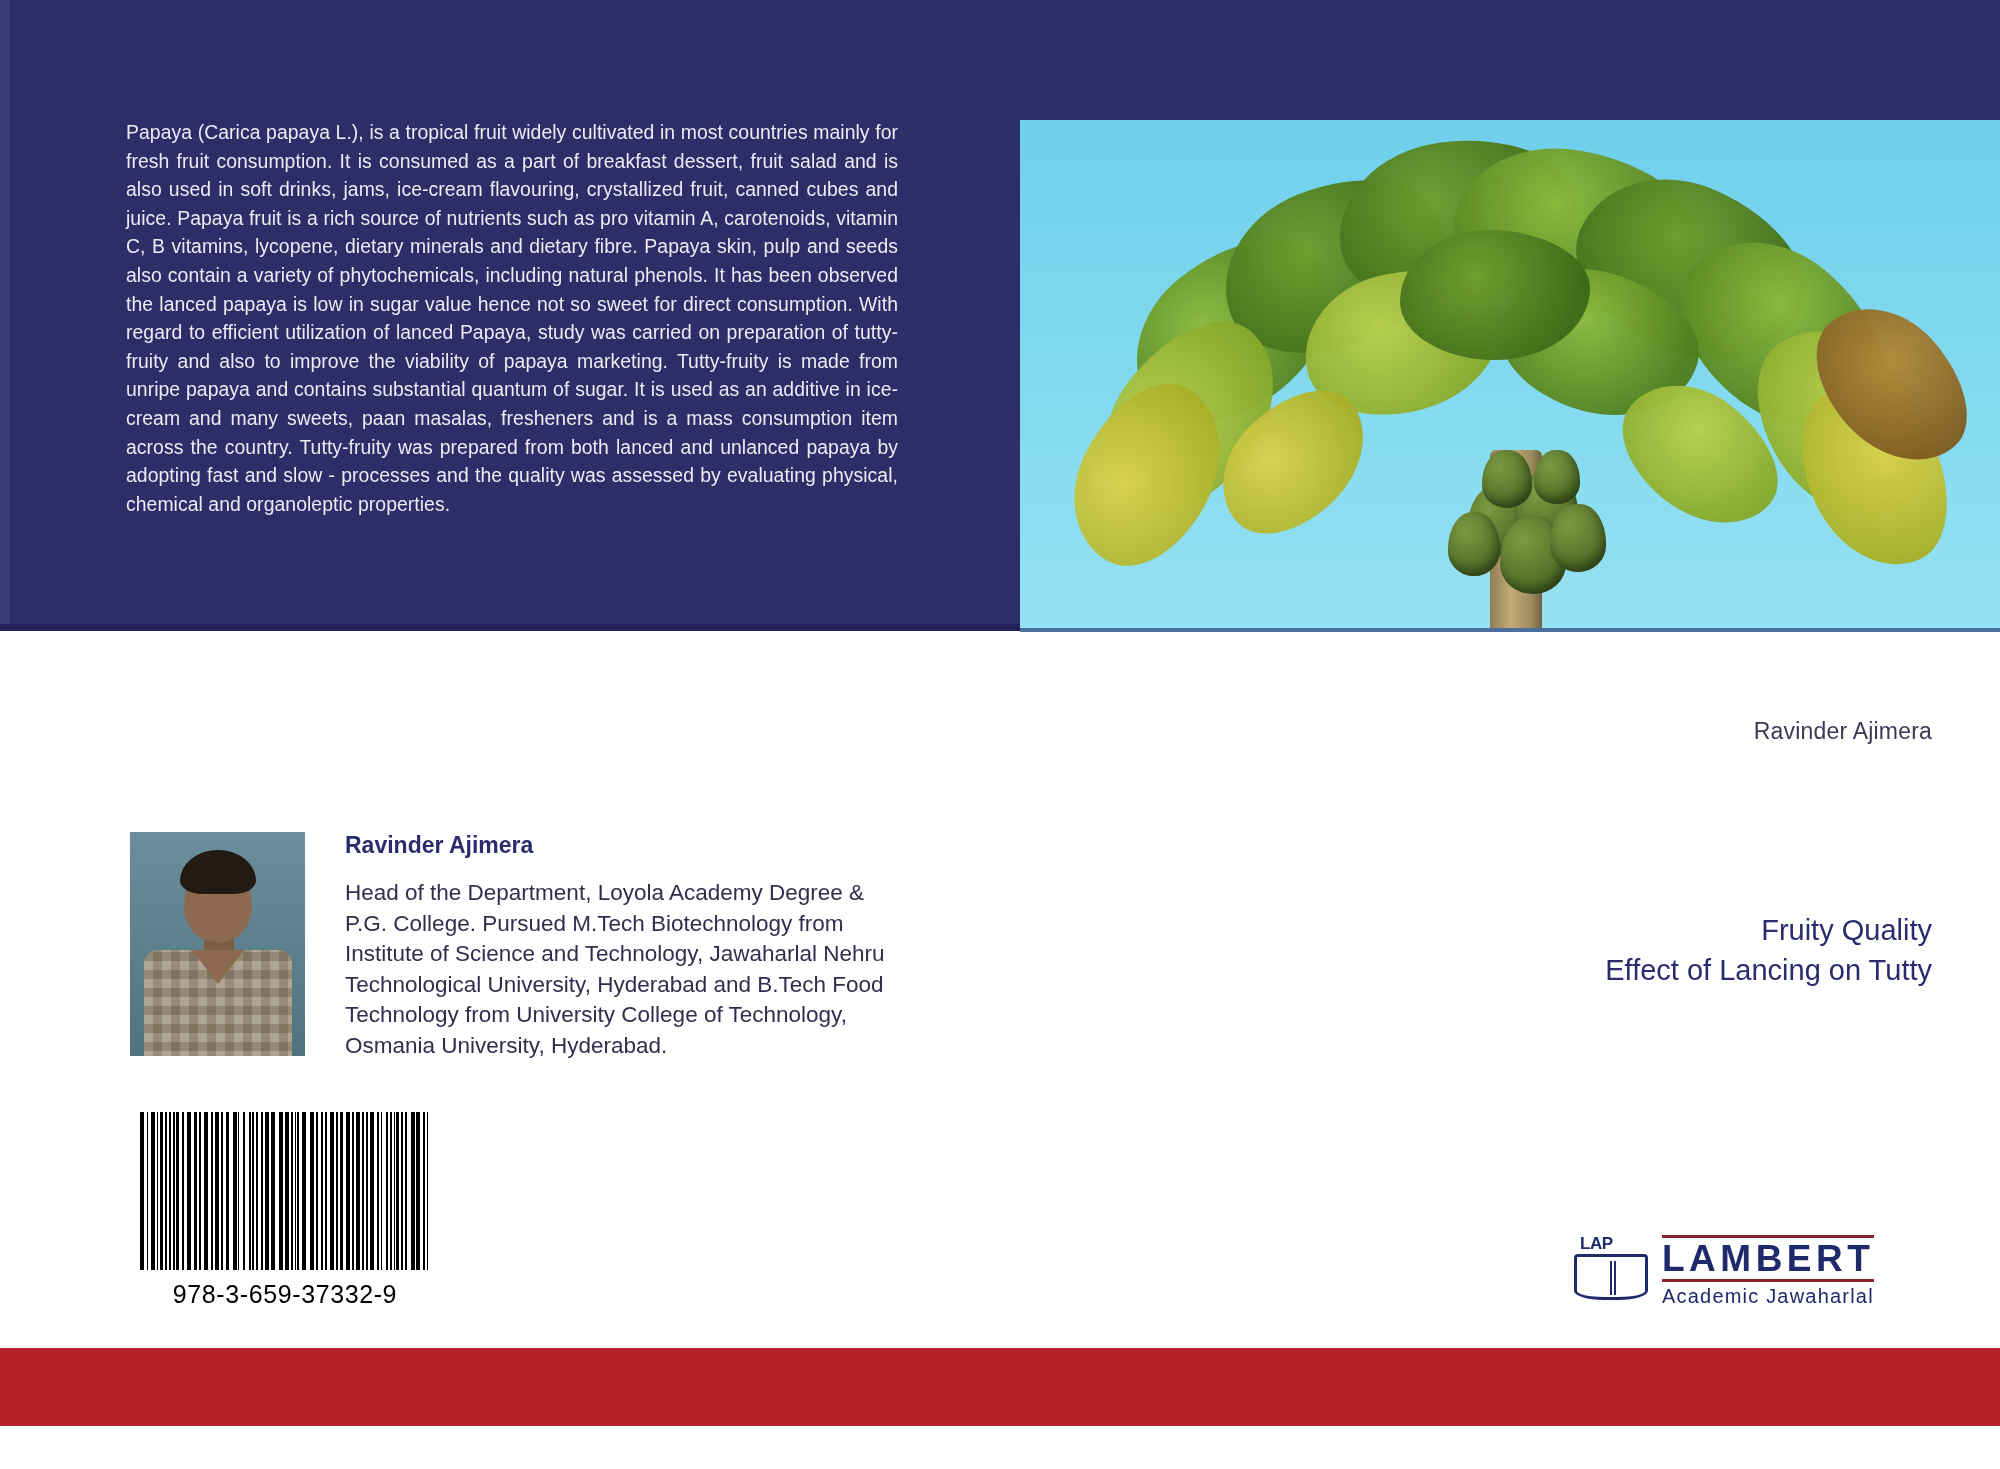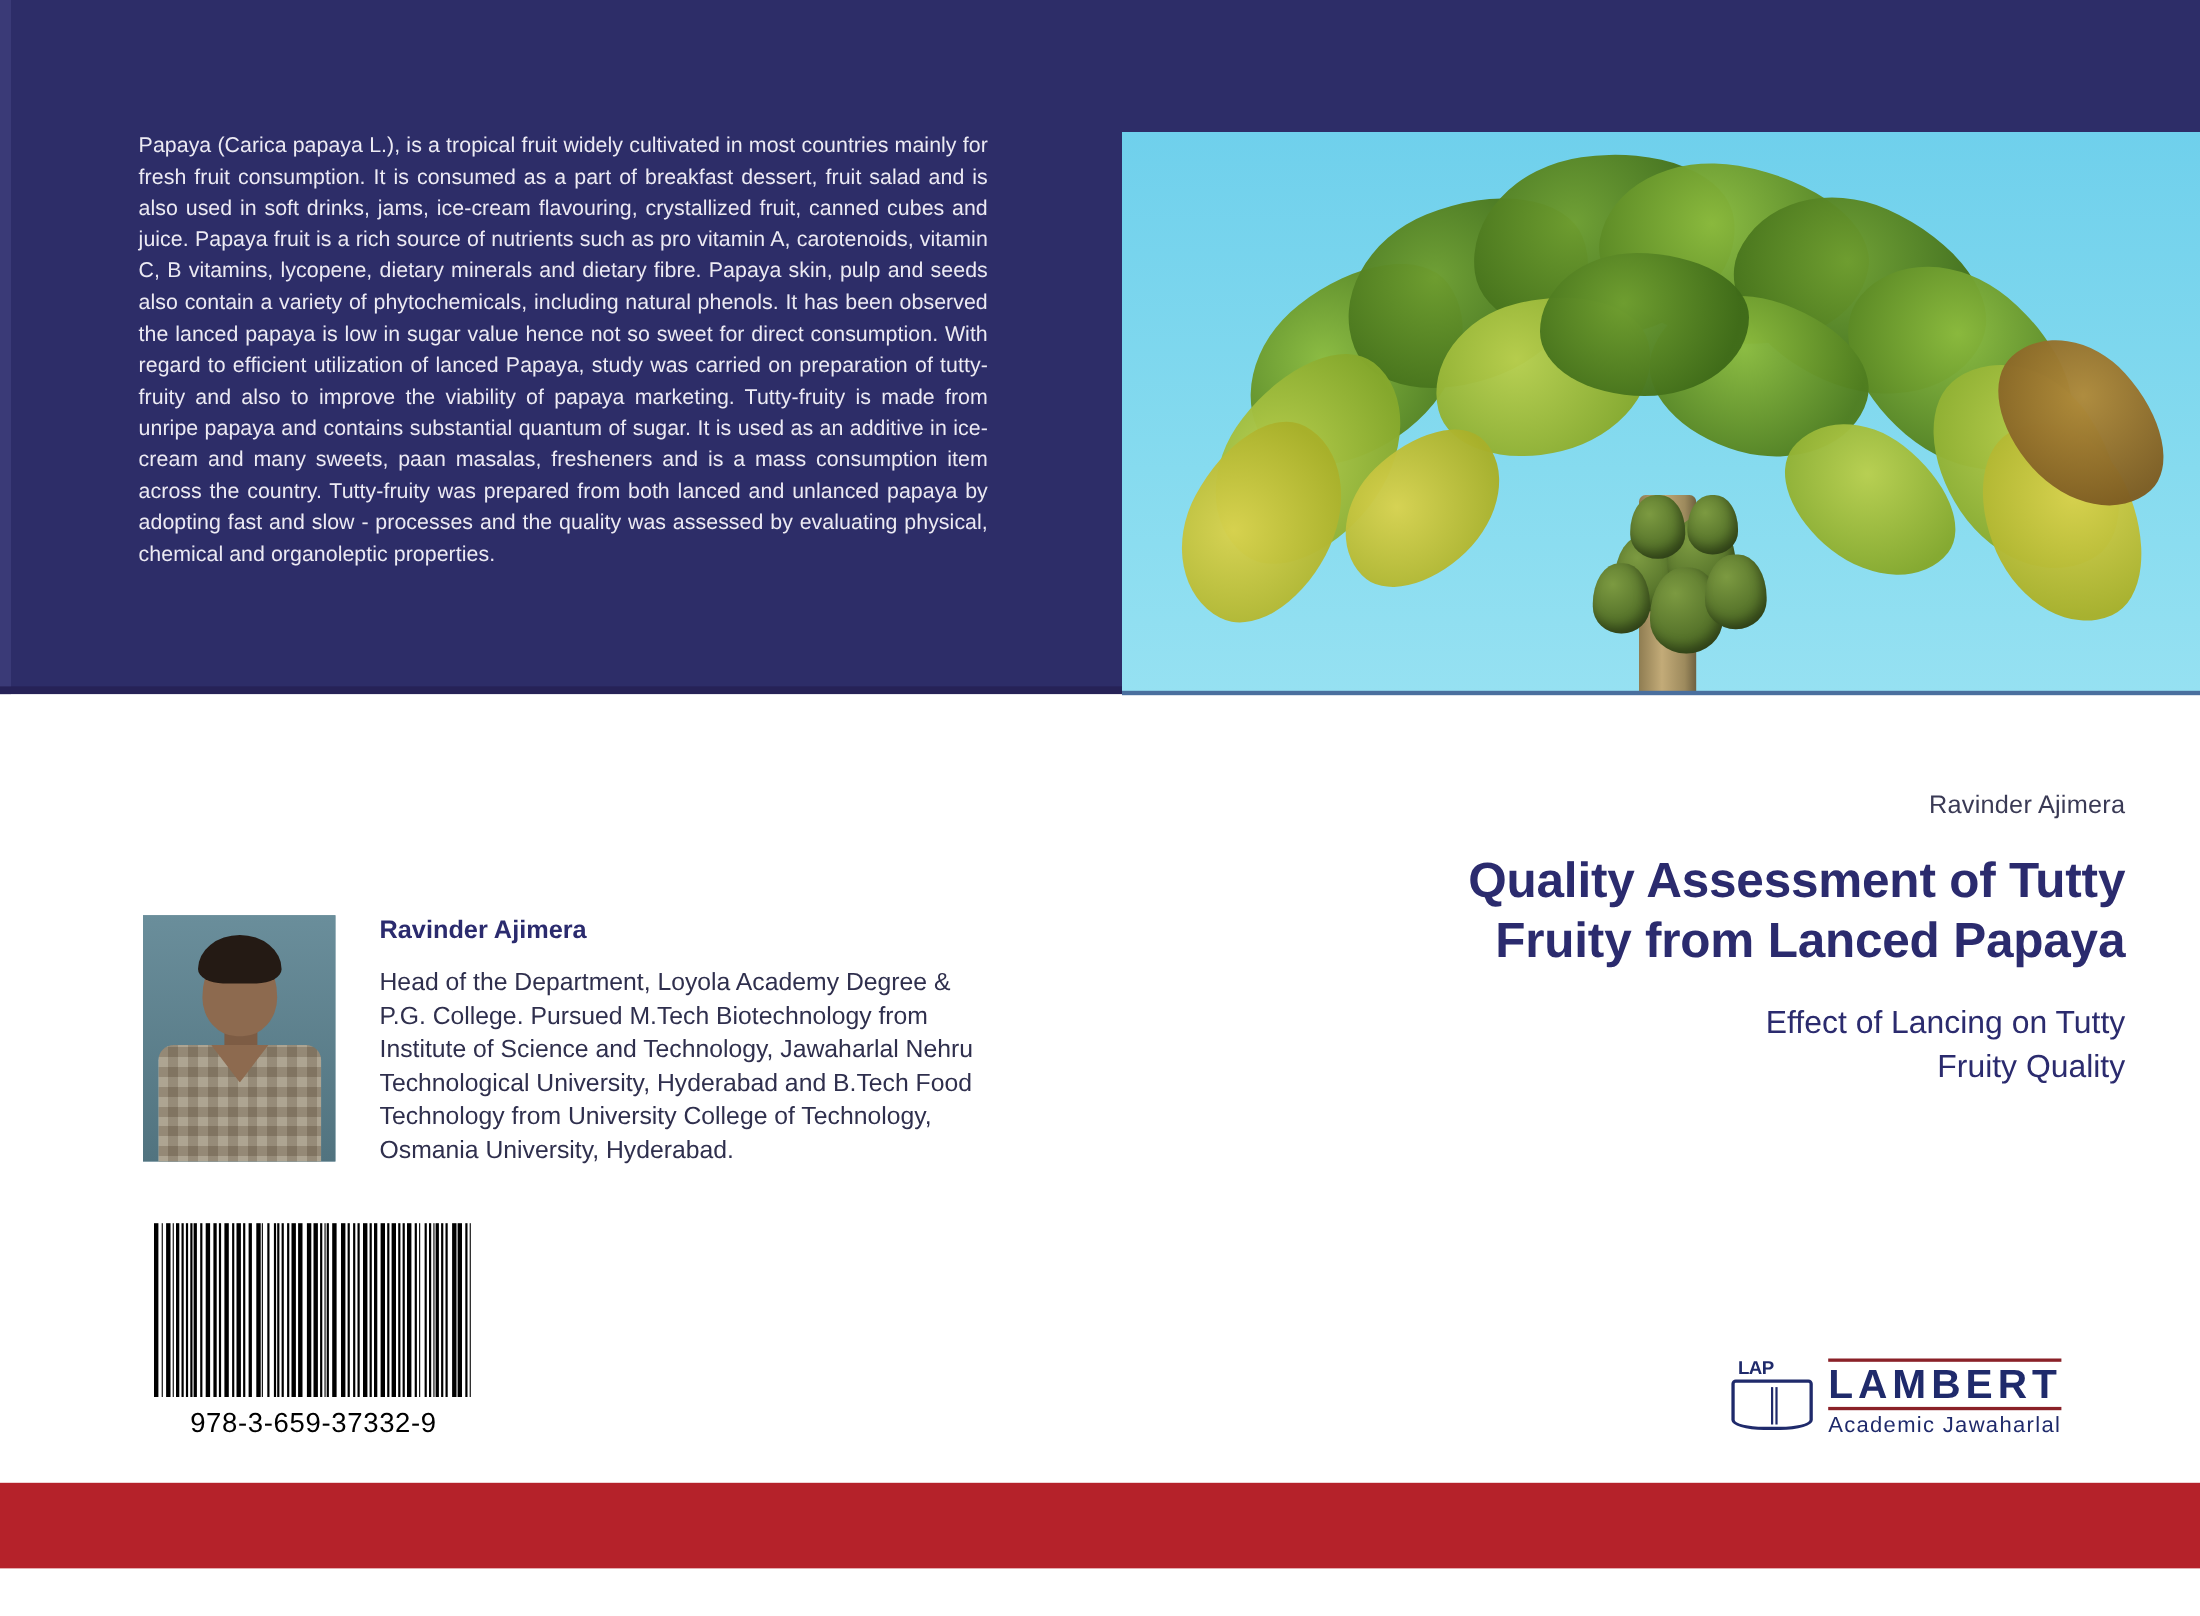--- a/index.html
+++ b/index.html
@@ -273,28 +273,24 @@
     <div class="leaf light" style="left:300px; top:150px; width:200px; height:140px; transform:rotate(-14deg);"></div>
     <div class="leaf mid" style="left:460px; top:150px; width:200px; height:140px; transform:rotate(16deg);"></div>
     <div class="leaf dark" style="left:380px; top:110px; width:190px; height:130px; transform:rotate(0deg);"></div>
     <div class="leaf yellow" style="left:230px; top:270px; width:165px; height:112px; transform:rotate(-44deg);"></div>
     <div class="leaf light" style="left:560px; top:265px; width:170px; height:115px; transform:rotate(38deg);"></div>
   </div>
   <div class="photo-border-bottom"></div>
 
   <div class="front-author">Ravinder Ajimera</div>
 
-  <div class="front-title">
-    <div>Quality Assessment of Tutty</div>
-    <div>Fruity from Lanced Papaya</div>
-  </div>
 
   <div class="front-subtitle">
+    <div>Fruity Quality</div>
     <div>Effect of Lancing on Tutty</div>
-    <div>Fruity Quality</div>
   </div>
 
   <div class="author-photo">
     <div class="ap-bg"></div>
     <div class="ap-body"></div>
     <div class="ap-neck"></div>
     <div class="ap-collar"></div>
     <div class="ap-head"></div>
     <div class="ap-hair"></div>
   </div>

